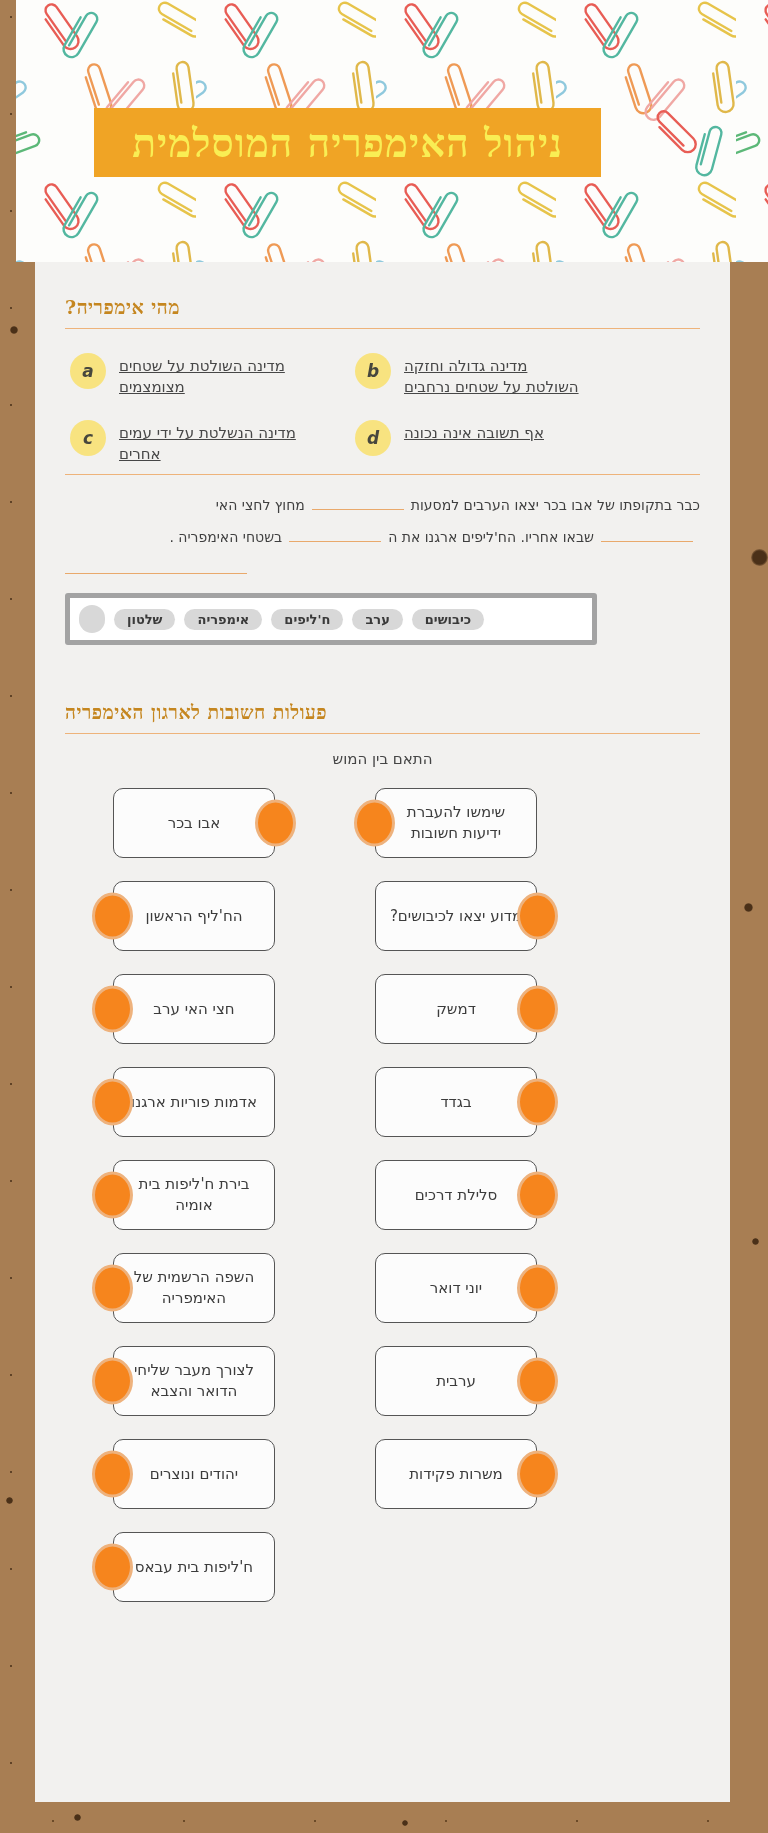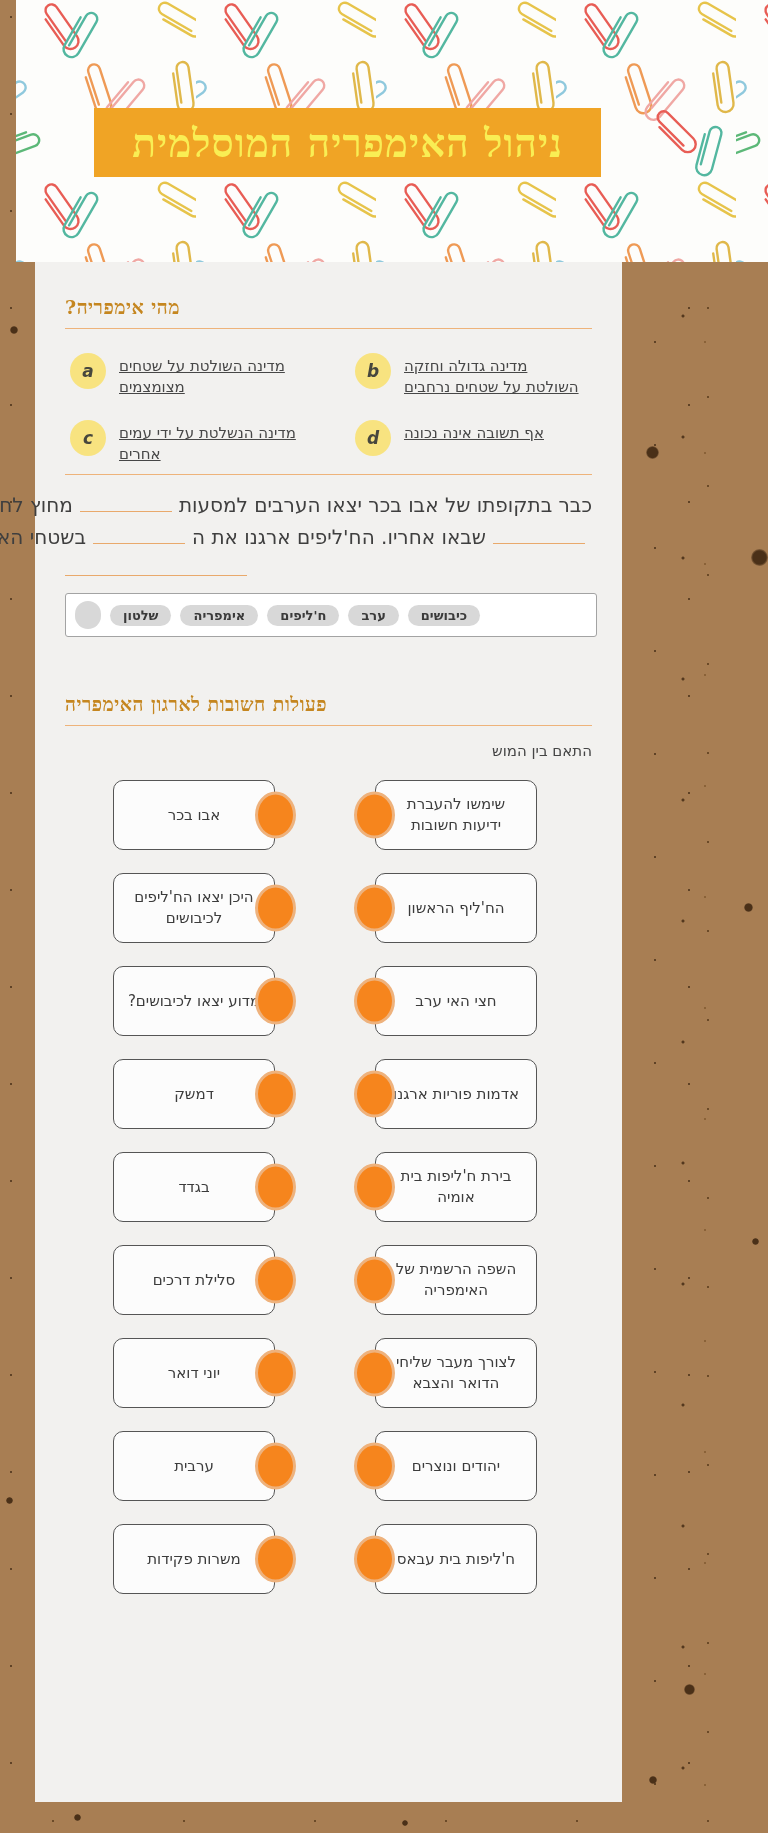--- a/index.html
+++ b/index.html
@@ -18,49 +18,49 @@
   }
   .splotch{position:absolute;border-radius:50%;background:radial-gradient(circle,#4a3018 0%,#4a3018 55%,rgba(74,48,24,0) 78%);z-index:1;}
   
   .header{position:absolute;left:16px;top:0;width:756px;height:262px;background:#fdfdfb;z-index:2;}
   .header svg{display:block;width:768px;height:262px;}
   .banner{position:absolute;left:78px;top:108px;width:507px;height:69px;background:#f0a425;
     display:flex;align-items:center;justify-content:center;}
   .banner span{font-family:"DejaVu Serif","Liberation Serif","DejaVu Sans",serif;font-weight:bold;
     font-size:39px;color:#f9ee54;letter-spacing:1px;direction:rtl;white-space:nowrap;}
   
-  .card{position:absolute;left:35px;top:262px;width:587px;height:1540px;background:#f2f1ef;
+  .card{position:absolute;left:35px;top:262px;width:695px;height:1540px;background:#f2f1ef;
     box-sizing:border-box;padding:0 30px;z-index:2;}
   .sec-heading{font-family:"DejaVu Serif","Liberation Serif","DejaVu Sans",serif;font-weight:bold;
     font-size:19px;color:#c5861f;direction:rtl;text-align:left;letter-spacing:0.5px;}
   .h1{margin-top:34px;}
   .h2{margin-top:100px;}
   .h3{margin-top:56px;}
   .rule{border:none;border-top:1px solid #eeb37a;margin:9px 0 0 0;}
   
   .options{margin-top:22px;display:grid;grid-template-columns:285px 1fr;row-gap:20px;padding-left:5px;}
   .option{display:flex;gap:13px;align-items:flex-start;}
   .letter-circle{width:36px;height:36px;border-radius:50%;background:#f8e380;flex:0 0 36px;
     display:flex;align-items:center;justify-content:center;margin-top:2px;cursor:pointer;}
   .letter{font-size:17px;font-weight:600;font-style:italic;color:#47473d;}
   .option-text{font-size:15px;line-height:21px;color:#474747;max-width:178px;direction:rtl;text-align:left;padding-top:5px;text-decoration:underline;}
   
-  .fill-para{margin-top:14px;font-size:20px;color:#3f3f3f;line-height:32px;}
+  .fill-para{margin-top:14px;font-size:14px;color:#3f3f3f;line-height:32px;}
   .fill-line{direction:rtl;white-space:nowrap;text-align:right;}
   .fill-line.ltr{direction:ltr;text-align:left;}
   .blank{display:inline-block;width:92px;height:19px;border-bottom:1px solid #e9a96b;
     vertical-align:baseline;margin:0 7px;cursor:text;}
   .blank.wide{width:182px;margin:0;}
-  .word-bank{margin-top:8px;width:532px;box-sizing:border-box;border:1px solid #a3a3a3;background:#ffffff;
+  .word-bank{margin-top:8px;width:532px;box-sizing:border-box;border:5px solid #a3a3a3;background:#ffffff;
     border-radius:3px;padding:7px 9px;display:flex;gap:9px;align-items:center;}
   .chip{background:#d8d8d8;border-radius:13px;padding:3px 13px;font-size:13px;font-weight:600;
     color:#3a3a3a;direction:rtl;white-space:nowrap;cursor:grab;}
   .chip-empty{width:26px;height:28px;border-radius:13px;background:#d8d8d8;flex:0 0 26px;}
   
-  .instruction{margin-top:16px;font-size:15px;color:#454545;direction:rtl;text-align:right;}
+  .instruction{margin-top:16px;font-size:15px;color:#454545;direction:rtl;text-align:center;}
   .match-grid{margin-top:20px;display:grid;grid-template-columns:162px 162px;column-gap:100px;
     row-gap:23px;margin-left:48px;}
   .match-cell{position:relative;height:70px;background:#fcfcfc;border:1.5px solid #555555;
     border-radius:10px;display:flex;align-items:center;justify-content:center;box-sizing:border-box;cursor:pointer;}
   .match-text{font-size:15px;line-height:21px;color:#3c3c3c;text-align:center;direction:rtl;padding:0 12px;}
   .dot{position:absolute;top:50%;width:41px;height:47px;border-radius:50%;background:#f6851d;
     border:3px solid #eeb27d;transform:translateY(-50%);box-sizing:border-box;z-index:3;cursor:pointer;}
   .cell-left .dot{right:-22px;}
   .cell-right .dot{left:-22px;}
 </style>
@@ -161,24 +161,20 @@
   <div class="match-cell cell-left">
     <span class="match-text">אבו בכר</span>
     <span class="dot"></span>
   </div>
 
   <div class="match-cell cell-right">
     <span class="match-text">שימשו להעברת ידיעות חשובות</span>
     <span class="dot"></span>
   </div>
 
-  <div class="match-cell cell-left">
-    <span class="match-text">היכן יצאו הח'ליפים לכיבושים</span>
-    <span class="dot"></span>
-  </div>
 
   <div class="match-cell cell-right">
     <span class="match-text">הח'ליף הראשון</span>
     <span class="dot"></span>
   </div>
 
   <div class="match-cell cell-left">
     <span class="match-text">מדוע יצאו לכיבושים?</span>
     <span class="dot"></span>
   </div>

